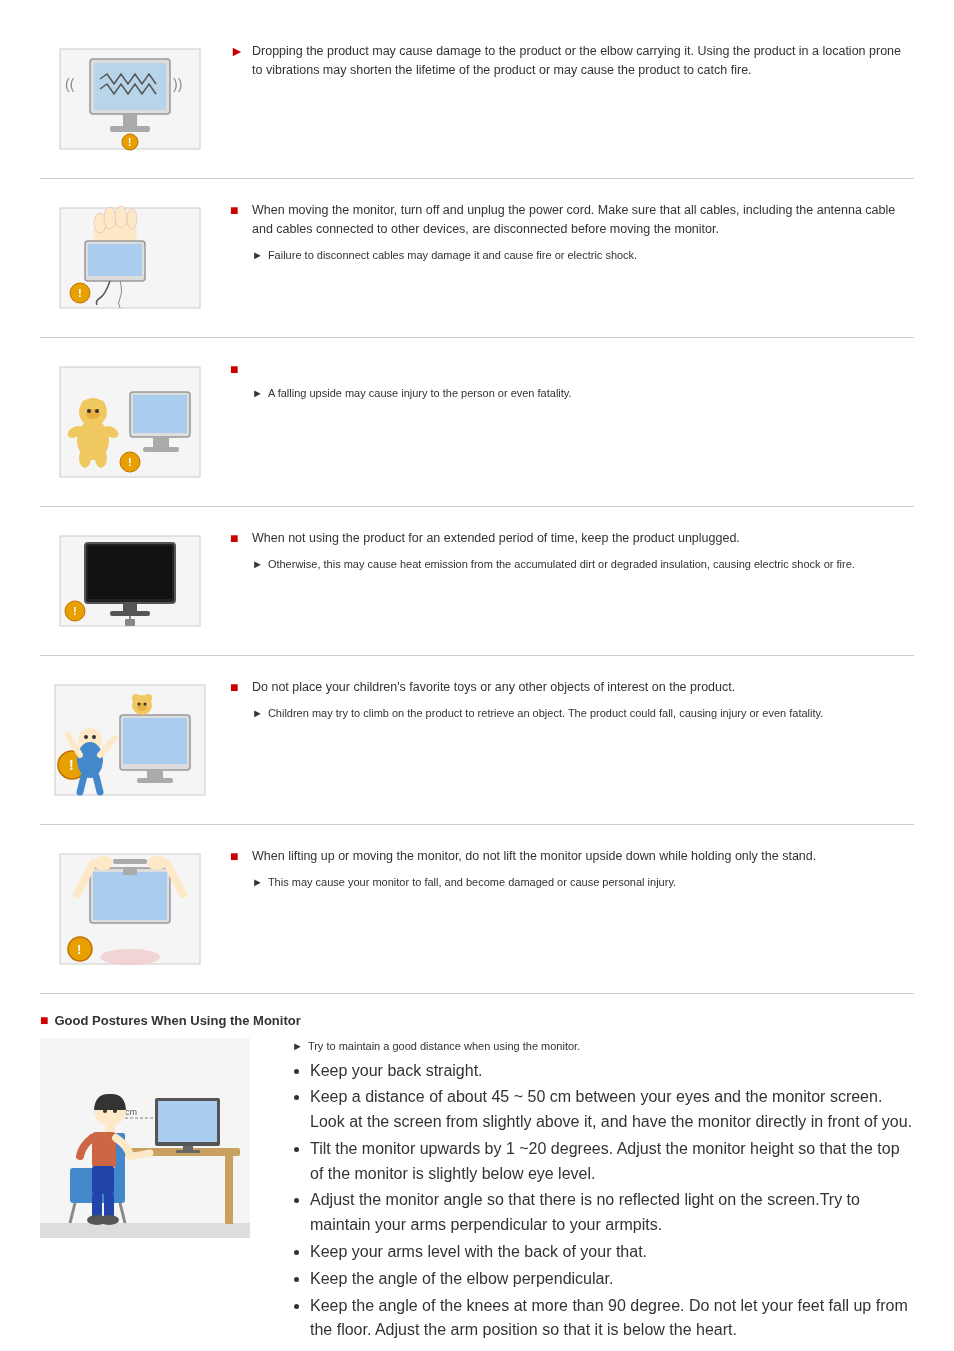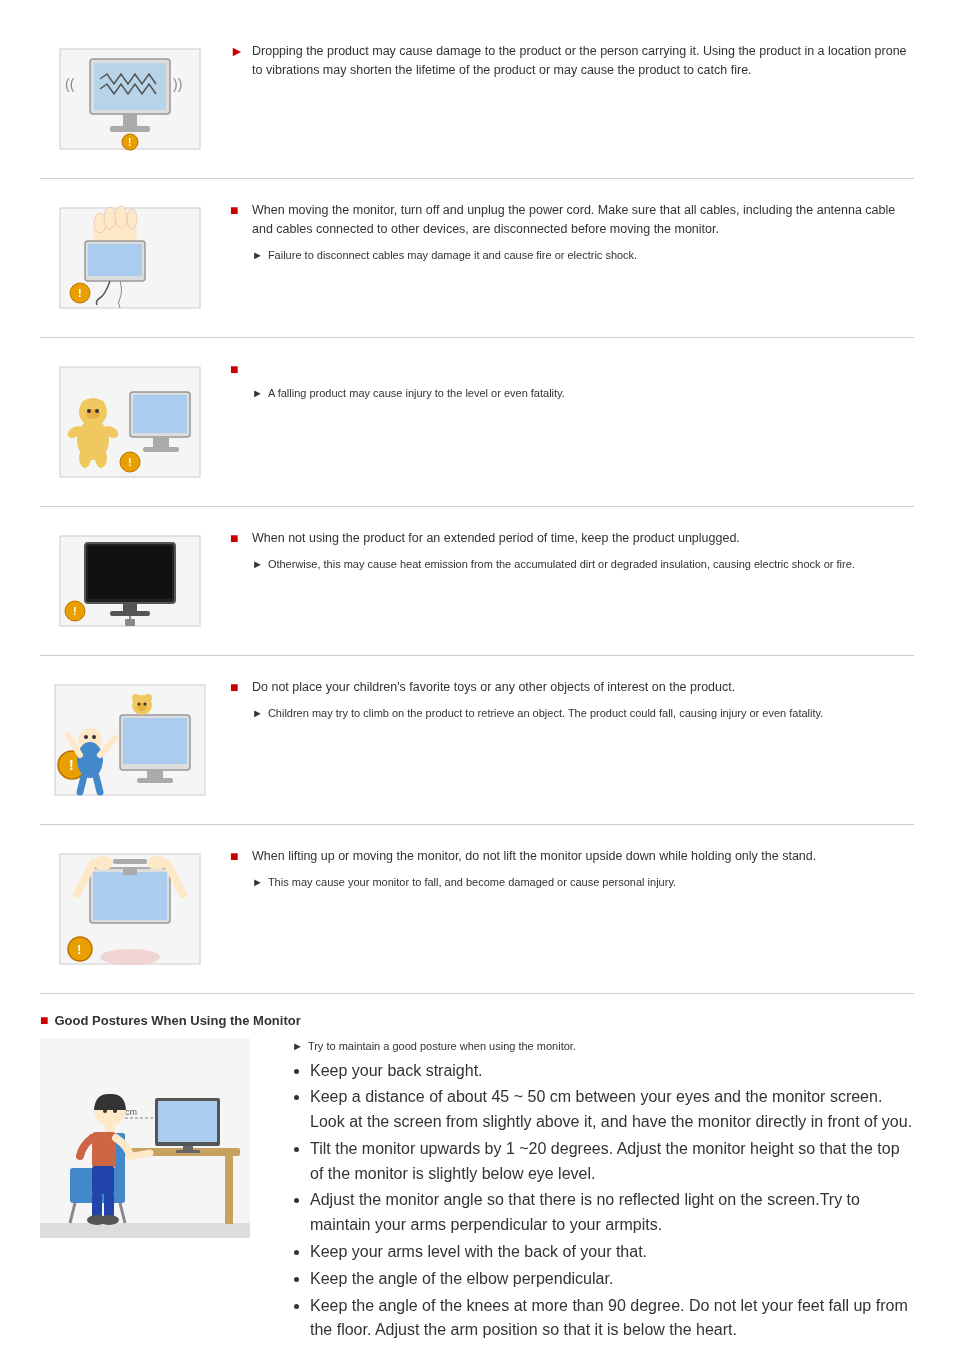--- a/index.html
+++ b/index.html
@@ -137,21 +137,21 @@
         <rect x="68" y="70" width="14" height="12" fill="#aaa"></rect>
         <rect x="55" y="82" width="40" height="6" rx="2" fill="#aaa"></rect>
 
         <circle cx="75" cy="98" r="8" fill="#e8a000" stroke="#c07000" stroke-width="1"></circle>
         <text x="73" y="102" font-size="10" fill="white" font-weight="bold">!</text>
       </svg>
     </div>
     <div class="section-content">
       <div class="main-point">
         <span class="main-point-icon">►</span>
-        <span class="main-point-text">Dropping the product may cause damage to the product or the person carrying it. Using the product in a location prone to vibrations may shorten the lifetime of the product or may cause the product to catch fire.</span>
+        <span class="main-point-text">Dropping the product may cause damage to the product or the elbow carrying it. Using the product in a location prone to vibrations may shorten the lifetime of the product or may cause the product to catch fire.</span>
       </div>
     </div>
   </div>
 
   <div class="section">
     <div class="section-image">
       <svg width="150" height="110" viewBox="0 0 150 110">
         <rect x="5" y="5" width="140" height="100" fill="#f5f5f5" stroke="#ccc" stroke-width="1"></rect>
 
         <ellipse cx="60" cy="30" rx="22" ry="18" fill="#fde8c8"></ellipse>
@@ -211,21 +211,21 @@
         <circle cx="75" cy="100" r="10" fill="#e8a000" stroke="#c07000" stroke-width="1"></circle>
         <text x="73" y="104" font-size="11" fill="white" font-weight="bold">!</text>
       </svg>
     </div>
     <div class="section-content">
       <div class="main-point">
         <span class="main-point-icon">■</span>
       </div>
       <div class="sub-point">
         <span class="arrow-icon">►</span>
-        <span class="sub-point-text">A falling product may cause injury to the level or even fatality.</span>
+        <span class="sub-point-text">A falling upside may cause injury to the person or even fatality.</span>
       </div>
     </div>
   </div>
 
   <div class="section">
     <div class="section-image">
       <svg width="150" height="100" viewBox="0 0 150 100">
         <rect x="5" y="5" width="140" height="90" fill="#f5f5f5" stroke="#ccc" stroke-width="1"></rect>
 
         <rect x="30" y="12" width="90" height="60" rx="3" fill="#222" stroke="#555" stroke-width="2"></rect>
@@ -387,21 +387,21 @@
           <rect x="52" y="155" width="10" height="25" rx="3" fill="#2244aa"></rect>
           <rect x="64" y="155" width="10" height="25" rx="3" fill="#2244aa"></rect>
 
           <ellipse cx="57" cy="182" rx="10" ry="5" fill="#555"></ellipse>
           <ellipse cx="69" cy="182" rx="10" ry="5" fill="#555"></ellipse>
         </svg>
       </div>
       <div class="good-postures-content">
         <div class="sub-point">
           <span class="arrow-icon">►</span>
-          <span class="sub-point-text">Try to maintain a good posture when using the monitor.</span>
+          <span class="sub-point-text">Try to maintain a good distance when using the monitor.</span>
         </div>
         <ul class="bullet-list">
 
         <li>Keep your back straight.</li>
             <li>Keep a distance of about 45 ~ 50 cm between your eyes and the monitor screen. Look at the screen from slightly above it, and have the monitor directly in front of you.</li>
             <li>Tilt the monitor upwards by 1 ~20 degrees. Adjust the monitor height so that the top of the monitor is slightly below eye level.</li>
             <li>Adjust the monitor angle so that there is no reflected light on the screen.Try to maintain your arms perpendicular to your armpits.</li>
             <li>Keep your arms level with the back of your that.</li>
             <li>Keep the angle of the elbow perpendicular.</li>
             <li>Keep the angle of the knees at more than 90 degree. Do not let your feet fall up from the floor. Adjust the arm position so that it is below the heart.</li>

